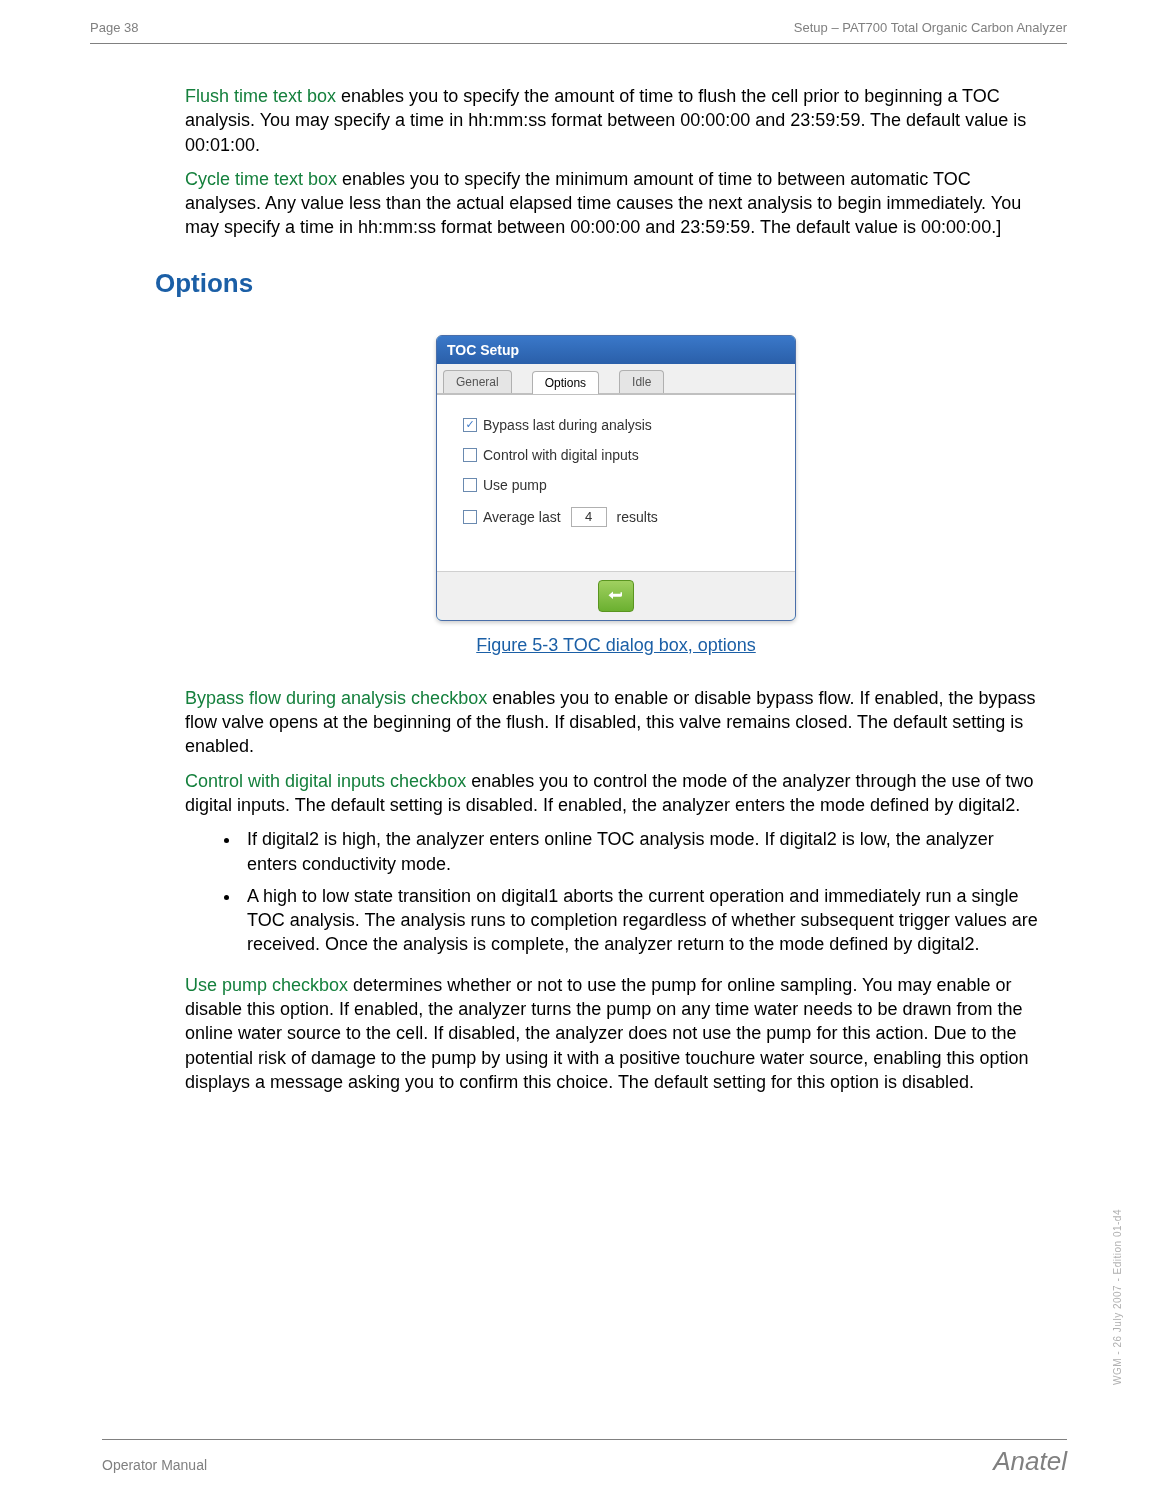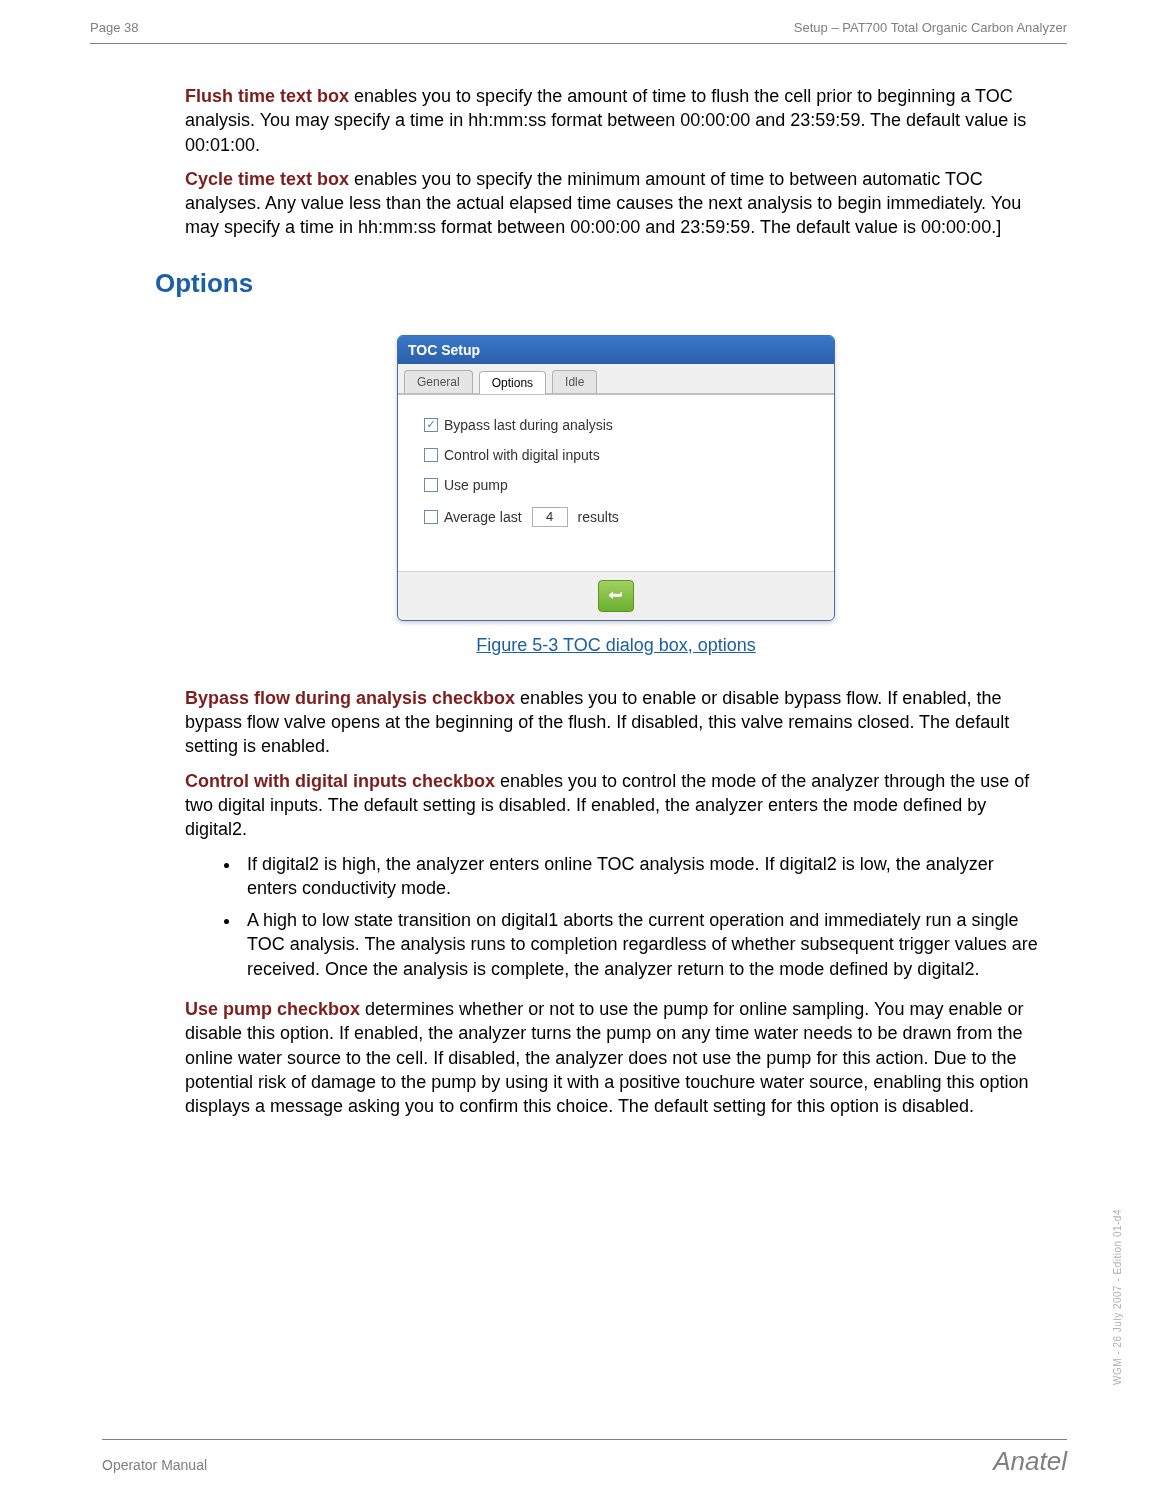--- a/index.html
+++ b/index.html
@@ -32,39 +32,39 @@
     padding-left: 95px;
     padding-right: 20px;
   }
   .para {
     font-size: 18px;
     line-height: 1.35;
     color: #000;
     margin-bottom: 10px;
   }
   .term {
-    color: #7f1d1d;
-    font-weight: bold;
+    color: #15803d;
+    font-weight: normal;
   }
   .section-heading {
     color: #1b5fa6;
     font-size: 26px;
     font-weight: bold;
     margin-top: 28px;
     margin-bottom: 36px;
     margin-left: -30px;
   }
   .figure-wrap {
     display: flex;
     flex-direction: column;
     align-items: center;
     margin-bottom: 30px;
   }
   .dialog {
-    width: 438px;
+    width: 360px;
     border: 1px solid #4a6ea9;
     border-radius: 6px;
     overflow: hidden;
     background: #7dd3fc;
     box-shadow: 0 2px 4px rgba(0,0,0,0.2);
   }
   .dialog-title {
     background: linear-gradient(#3a78c9, #2a5fa9);
     color: #fff;
     font-weight: bold;
@@ -79,21 +79,21 @@
     gap: 0;
   }
   .tab {
     border: 1px solid #b0b0b0;
     border-bottom: none;
     background: #e5e5e5;
     font-size: 12px;
     color: #555;
     padding: 4px 12px;
     border-radius: 4px 4px 0 0;
-    margin-right: 6px;
+    margin-right: 20px;
   }
   .tab.active {
     background: #fff;
     color: #000;
     position: relative;
     top: 1px;
   }
   .dialog-body {
     background: #fff;
     padding: 22px 26px 30px 26px;

